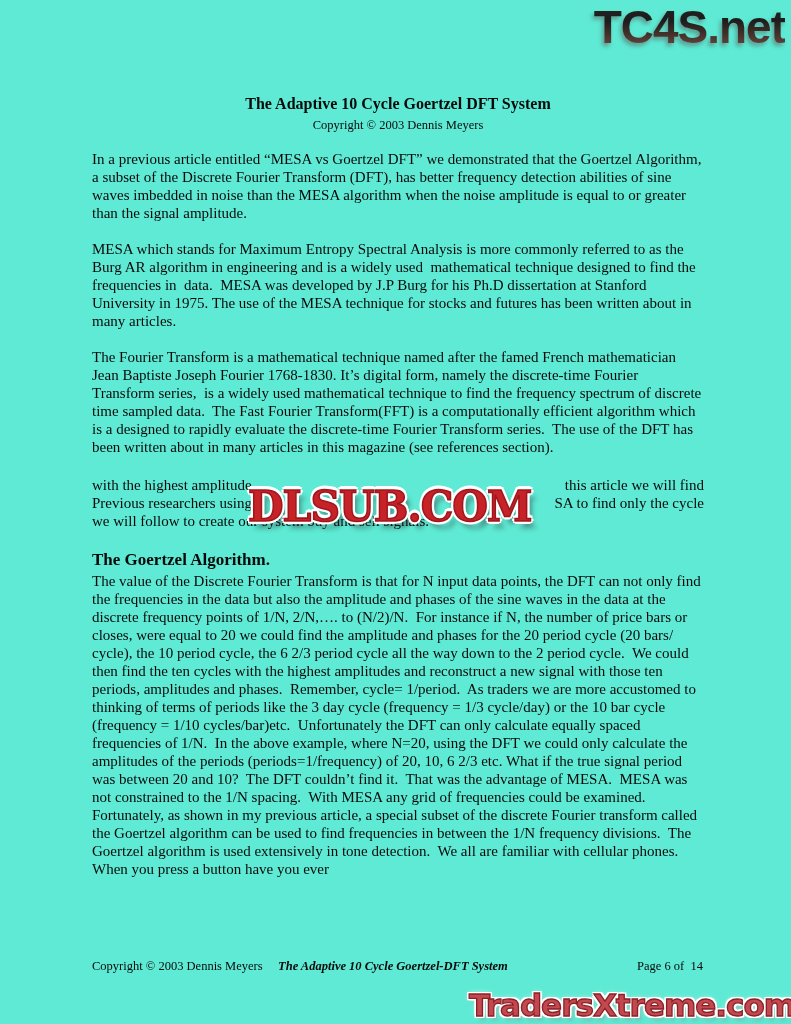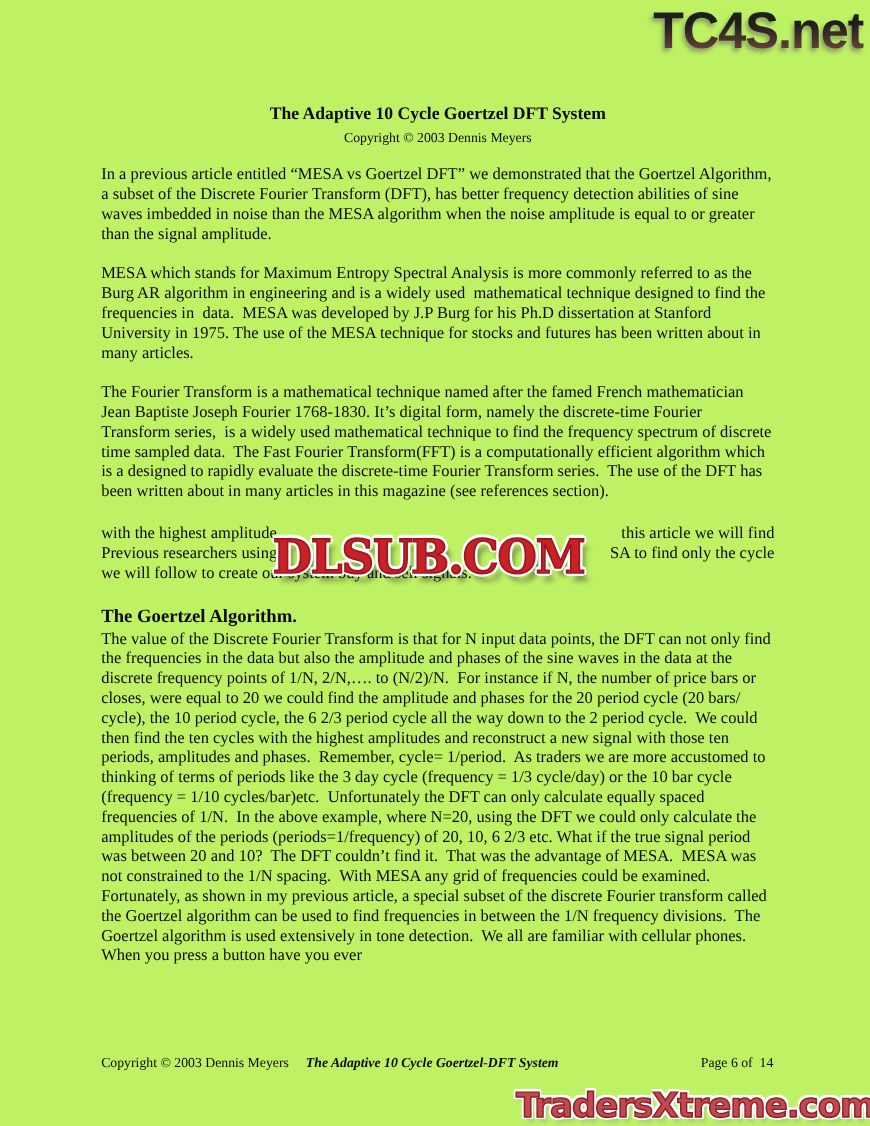--- a/index.html
+++ b/index.html
@@ -1,20 +1,20 @@
 <!DOCTYPE html>
 <html><head>
 <meta charset="utf-8">
 <style>
   html,body { margin:0; padding:0; background:#888; }
   .page {
     position:relative;
     width:791px; height:1024px;
     margin:0 auto;
-    background:#bef264;
+    background:#5eead4;
     overflow:hidden;
     font-family:"Liberation Serif","DejaVu Serif",serif;
     color:#0a0a0a;
   }
 
   
   .top-logo {
     position:absolute; top:0px; right:6px;
     font-family:"Liberation Sans","DejaVu Sans",sans-serif;
     font-weight:bold; font-size:46px; letter-spacing:-1px;

